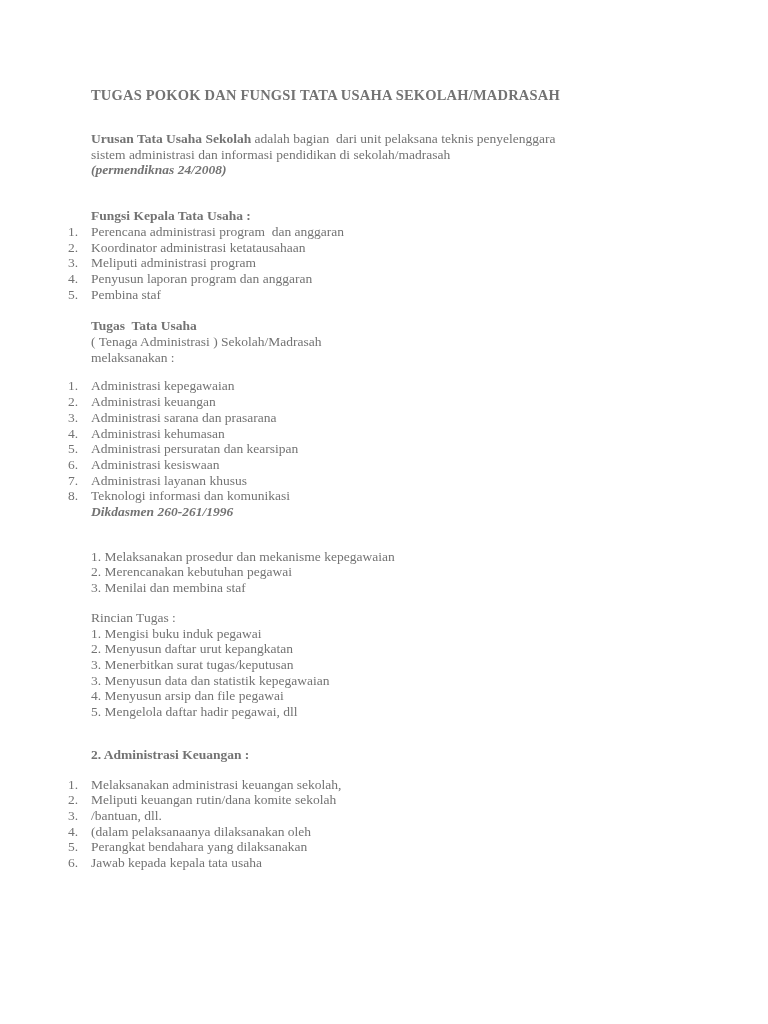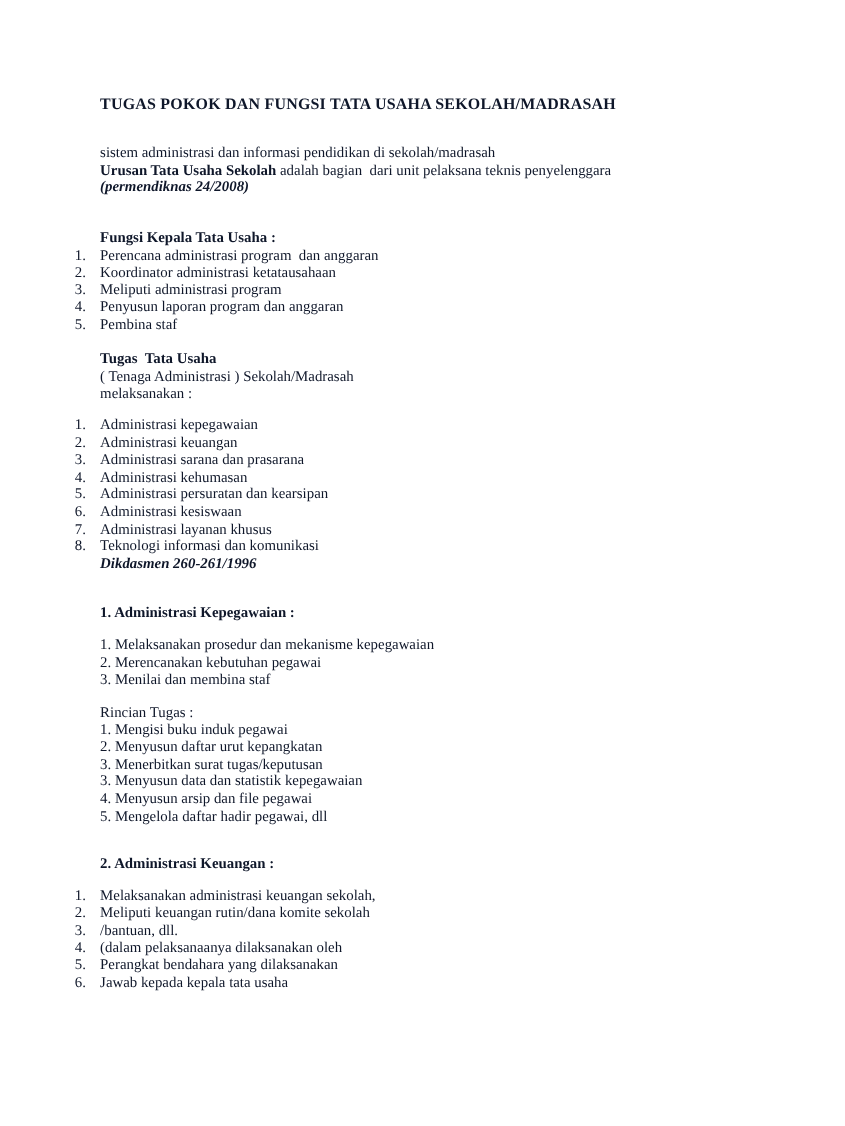--- a/index.html
+++ b/index.html
@@ -1,21 +1,21 @@
 <!DOCTYPE html>
 <html><head>
 <meta charset="utf-8">
 <style>
   html,body{margin:0;padding:0;background:#ffffff;}
   .page{
     position:relative;
     width:768px;height:1024px;
     background:#ffffff;
     font-family:"Liberation Serif","DejaVu Serif",serif;
-    color:#0f172a;
+    color:#737373;
     overflow:hidden;
   }
   .content{padding:88px 36px 0 91px;font-size:13.5px;line-height:15.7px;}
   .t{white-space:pre-wrap;}
   .title{font-size:14.5px;line-height:15px;font-weight:bold;letter-spacing:0.2px;margin:0;}
   .b{font-weight:bold;}
   .bi{font-weight:bold;font-style:italic;}
   .h{font-weight:bold;}
   .line{min-height:15.7px;}
   .para{margin-top:28px;}
@@ -33,22 +33,22 @@
 </style>
 </head>
 <body>
 
 <div class="page">
   <div class="content">
 
     <h1 class="title t">TUGAS POKOK DAN FUNGSI TATA USAHA SEKOLAH/MADRASAH</h1>
 
     <div class="para">
+      <div class="line"><span class="b t">Urusan Tata Usaha Sekolah</span><span class="t"> adalah bagian  dari unit pelaksana teknis penyelenggara</span></div>
       <div class="line t">sistem administrasi dan informasi pendidikan di sekolah/madrasah</div>
-      <div class="line"><span class="b t">Urusan Tata Usaha Sekolah</span><span class="t"> adalah bagian  dari unit pelaksana teknis penyelenggara</span></div>
       <div class="line bi t">(permendiknas 24/2008)</div>
     </div>
 
     <div class="sec-fungsi">
       <div class="h line t">Fungsi Kepala Tata Usaha :</div>
       <div>
         <div class="hitem">
             <span class="num t">1.</span>
             <span class="txt t">Perencana administrasi program  dan anggaran</span>
           </div>
@@ -106,21 +106,20 @@
           </div>
         <div class="hitem">
             <span class="num t">8.</span>
             <span class="txt t">Teknologi informasi dan komunikasi</span>
           </div>
       </div>
       <div class="line bi t">Dikdasmen 260-261/1996</div>
     </div>
 
     <div class="sec-kepeg">
-      <div class="h line t">1. Administrasi Kepegawaian :</div>
       <div class="kepeg-list">
         <div class="line t">1. Melaksanakan prosedur dan mekanisme kepegawaian</div>
         <div class="line t">2. Merencanakan kebutuhan pegawai</div>
         <div class="line t">3. Menilai dan membina staf</div>
       </div>
       <div class="rincian-h line t">Rincian Tugas :</div>
       <div>
         <div class="line t">1. Mengisi buku induk pegawai</div>
         <div class="line t">2. Menyusun daftar urut kepangkatan</div>
         <div class="line t">3. Menerbitkan surat tugas/keputusan</div>

